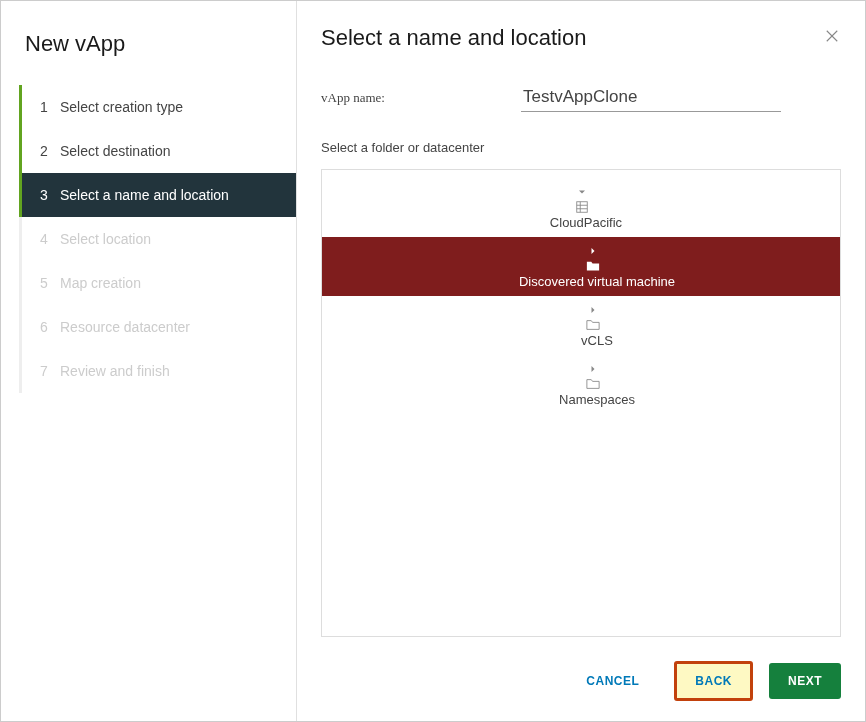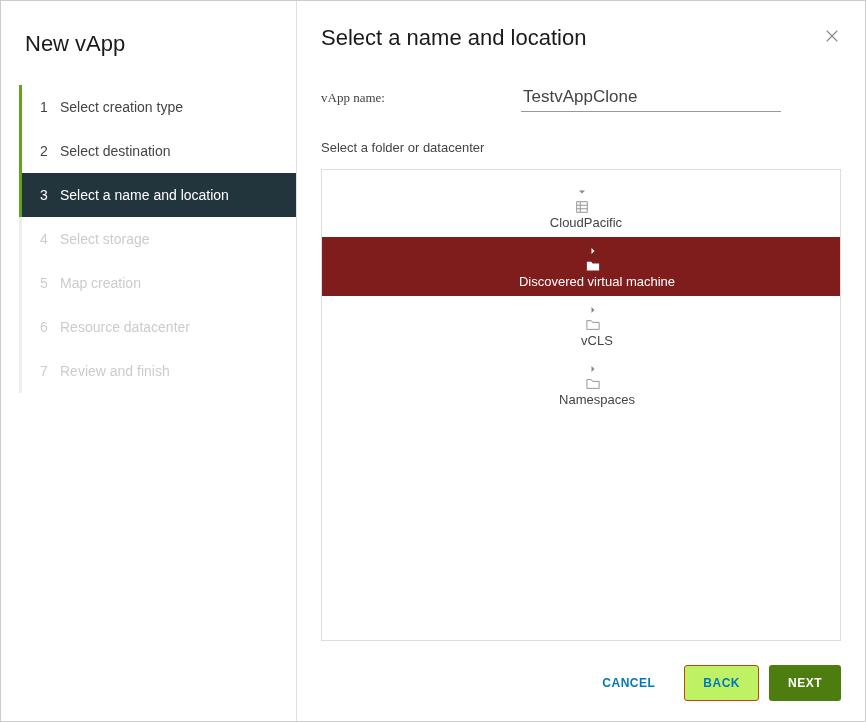--- a/index.html
+++ b/index.html
@@ -142,37 +142,37 @@
   .tree-item.selected {
     background: #7f1d1d;
     color: #fff;
   }
   .tree-item.selected .caret,
   .tree-item.selected .icon { color: #fff; }
 
   .footer {
     display: flex;
     justify-content: flex-end;
-    gap: 10px;
+    gap: 16px;
     padding-top: 24px;
     align-items: center;
   }
   .btn {
     font-size: 12px;
     letter-spacing: 0.5px;
     font-weight: 600;
     padding: 10px 18px;
     border-radius: 3px;
     border: 1px solid transparent;
     cursor: pointer;
     background: none;
   }
   .btn-text { color: #0079b8; }
-  .btn-outline { border: 1px solid #c2410c; color: #0079b8; background: #bef264; }
-  .btn-primary { background: #4d7c0f; color: #fff; }
+  .btn-outline { border: 3px solid #c2410c; color: #0079b8; background: #fef9c3; }
+  .btn-primary { background: #15803d; color: #fff; }
 </style>
 </head>
 <body>
 
 <div class="modal">
 
   <div class="sidebar">
     <div class="sidebar-title">New vApp</div>
     <ul class="steps">
       <li class="step completed">
@@ -182,21 +182,21 @@
       <li class="step completed">
         <span class="num">2</span>
         <span>Select destination</span>
       </li>
       <li class="step current">
         <span class="num">3</span>
         <span>Select a name and location</span>
       </li>
       <li class="step disabled">
         <span class="num">4</span>
-        <span>Select storage</span>
+        <span>Select location</span>
       </li>
       <li class="step disabled">
         <span class="num">5</span>
         <span>Map creation</span>
       </li>
       <li class="step disabled">
         <span class="num">6</span>
         <span>Resource datacenter</span>
       </li>
       <li class="step disabled">

